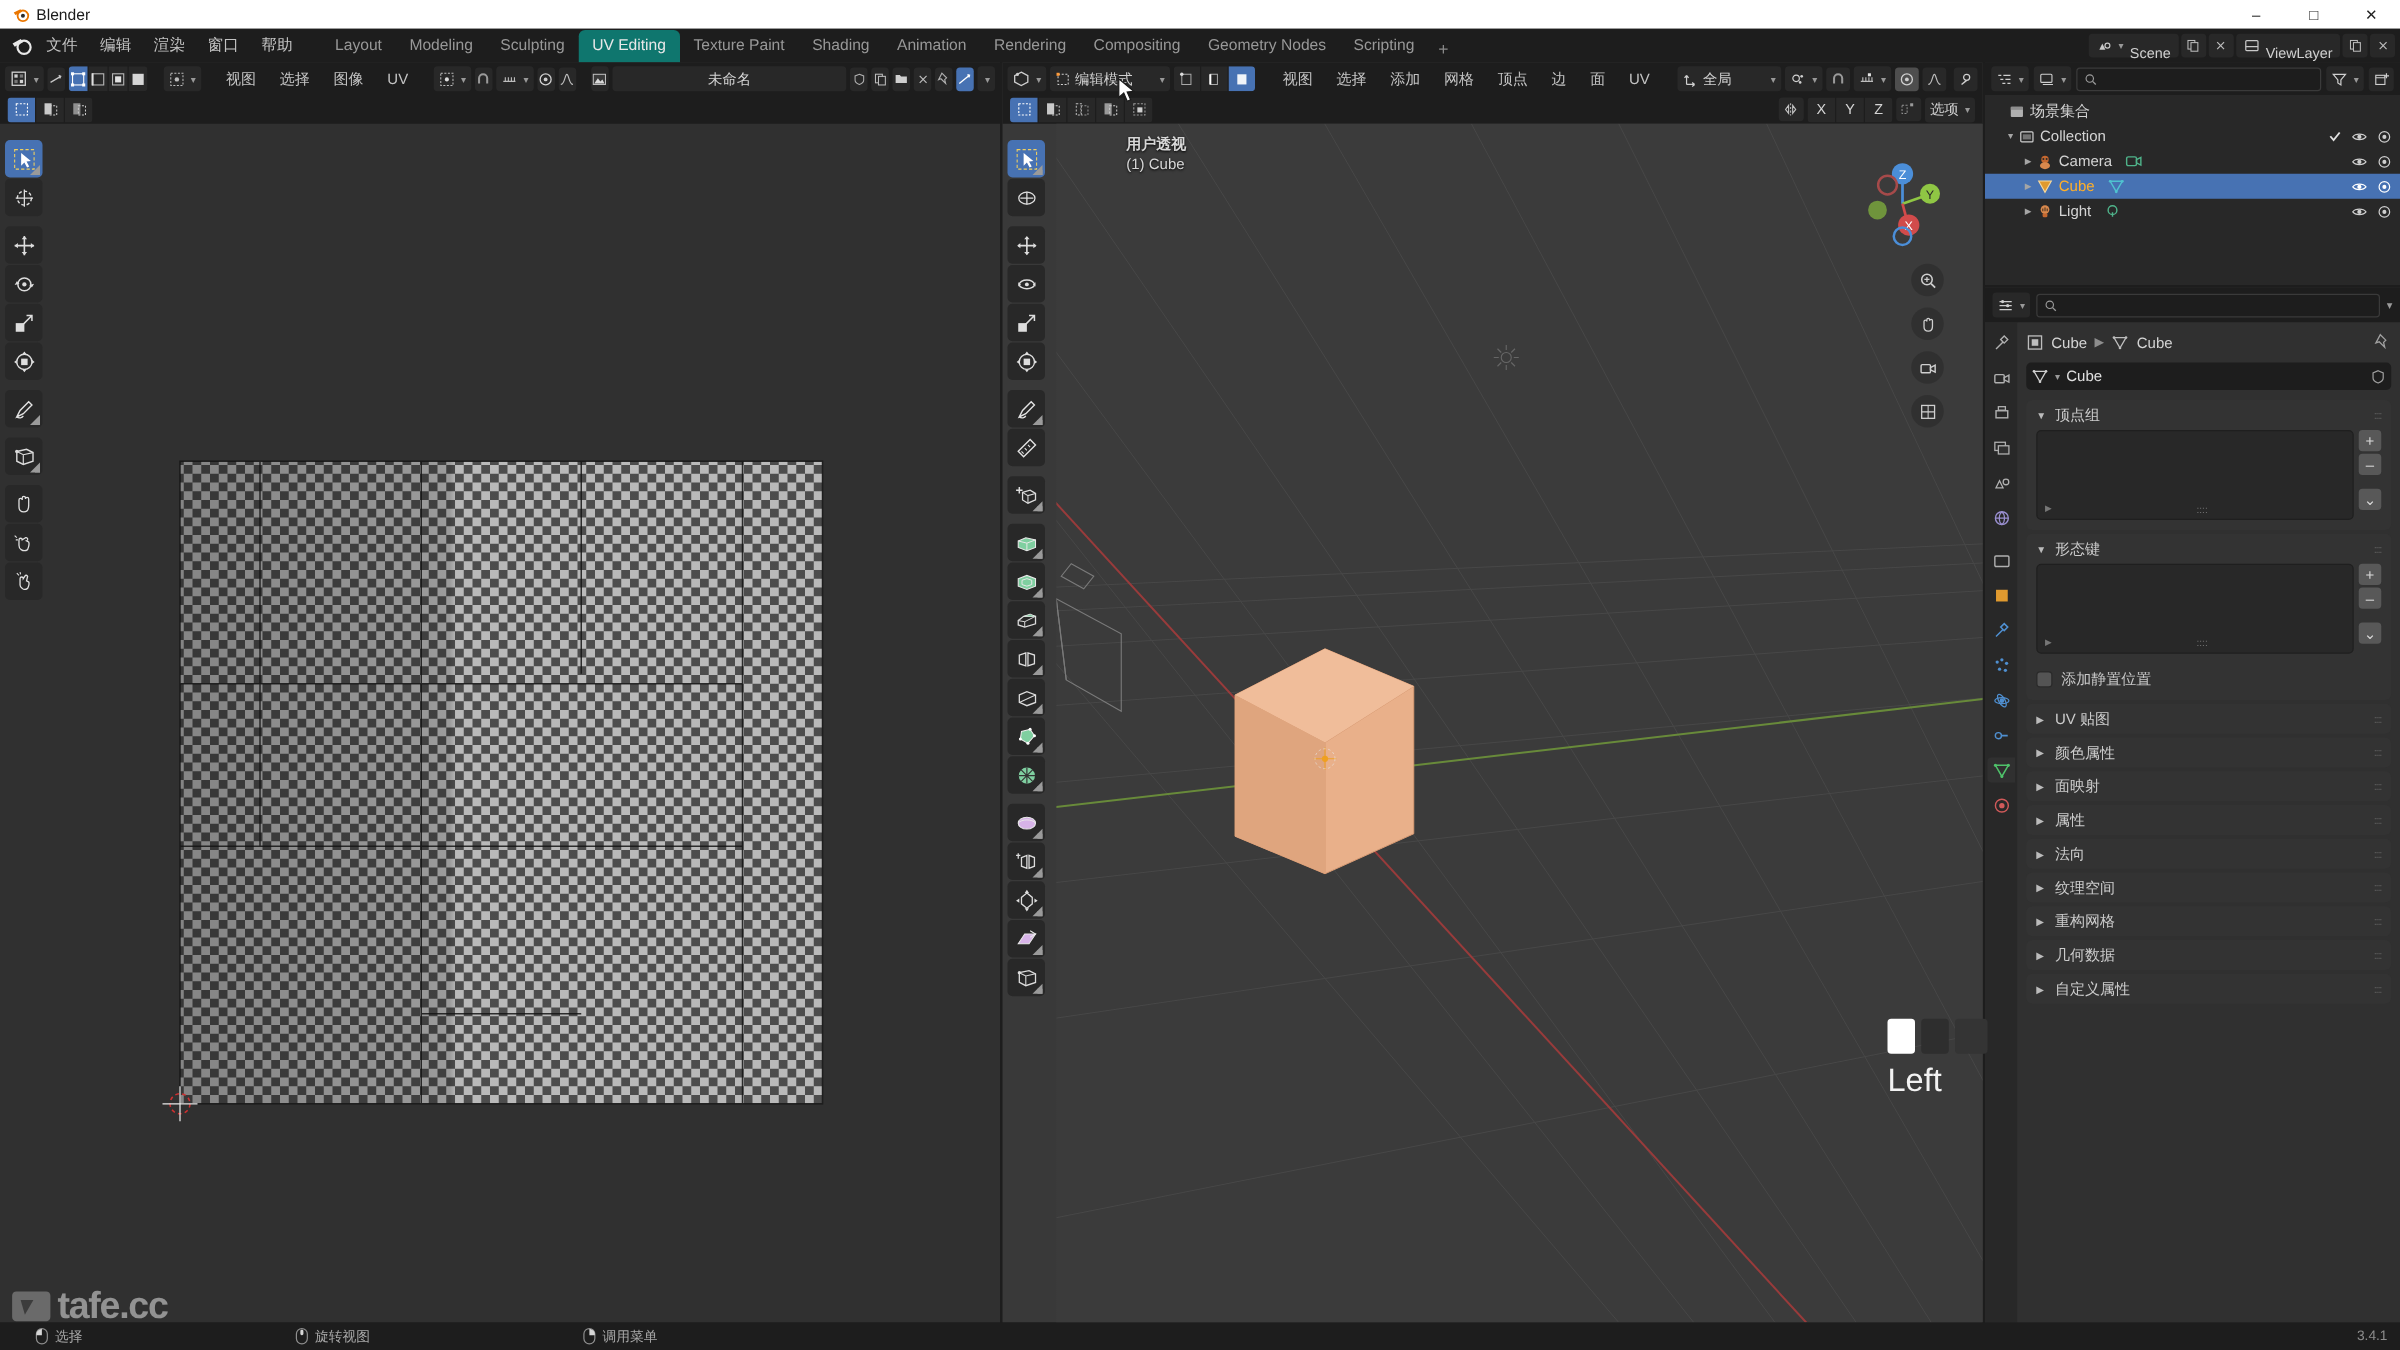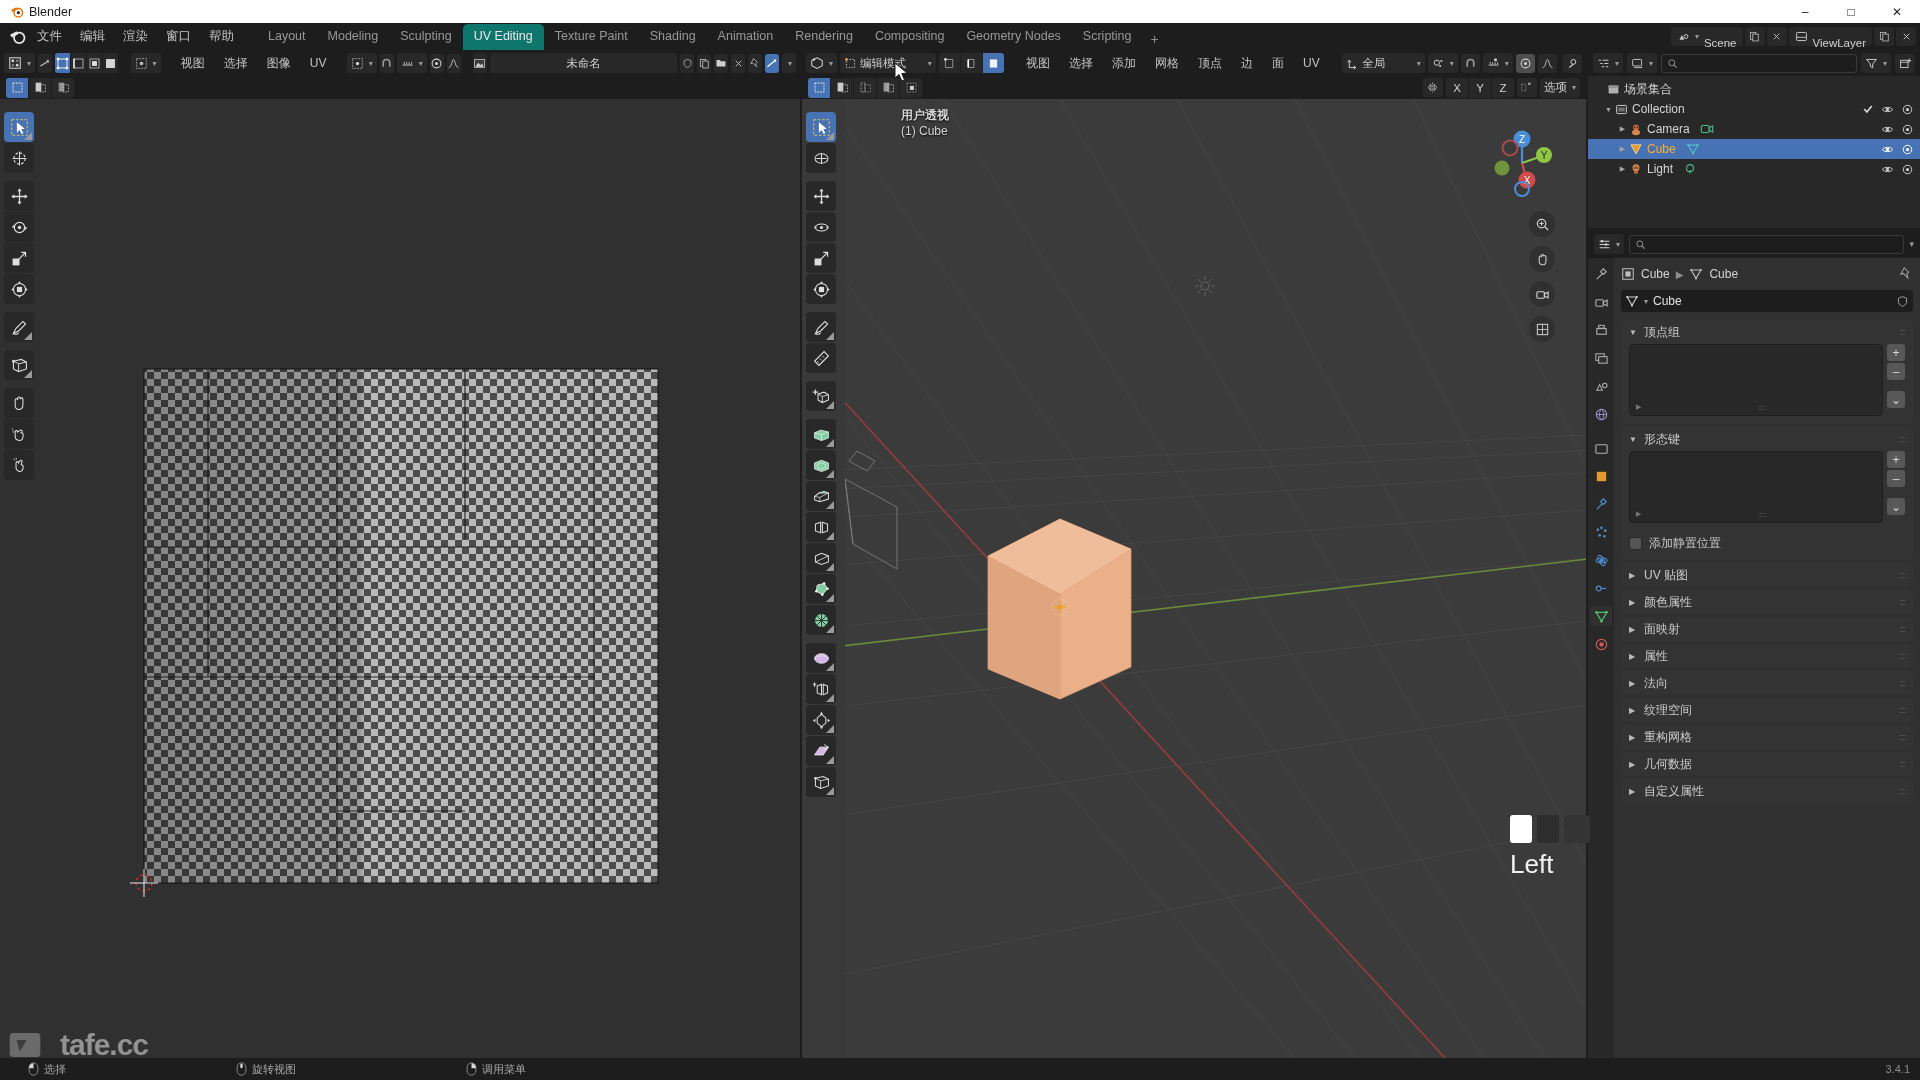--- a/index.html
+++ b/index.html
@@ -155,21 +155,21 @@
   .closed-panel .tri3 { font-size:8px; color:#bbb; width:9px; }
   .closed-panel .grip { margin-left:auto; color:#5d5d5d; font-size: 9px; letter-spacing:-1px; }
 
   
   .statusbar { position:absolute; left:0; bottom:0; width:1920px; height:22px; background:#1d1d1d;
                display:flex; align-items:center; }
   .sb-item { display:flex; align-items:center; gap:5px; font-size:11px; color:#a8a8a8; }
   .sb-ver { position:absolute; right: 10px; font-size:11px; color:#8c8c8c; }
 
   
-  .watermark { position:absolute; left: 8px; bottom: 18px; display:flex; align-items:center; gap:18px;
+  .watermark { position:absolute; left: 8px; bottom: 18px; display:flex; align-items:center; gap:4px;
                opacity:0.55; }
   .wm-text { font-size: 30px; color: #e2e2e2; font-weight: bold; letter-spacing: -1px; }
 
   
   .click-ov { position:absolute; right: 330px; bottom: 200px; }
   .ov-keys { display:flex; gap:5px; margin-bottom:6px; }
   .ov-key { width: 22px; height: 28px; border-radius:3px; }
   .ov-label { font-size: 26px; color:#f2f2f2; }
 
   .gizmo-btn { width:26px; height:26px; border-radius:50%; background:rgba(40,40,40,0.55);

